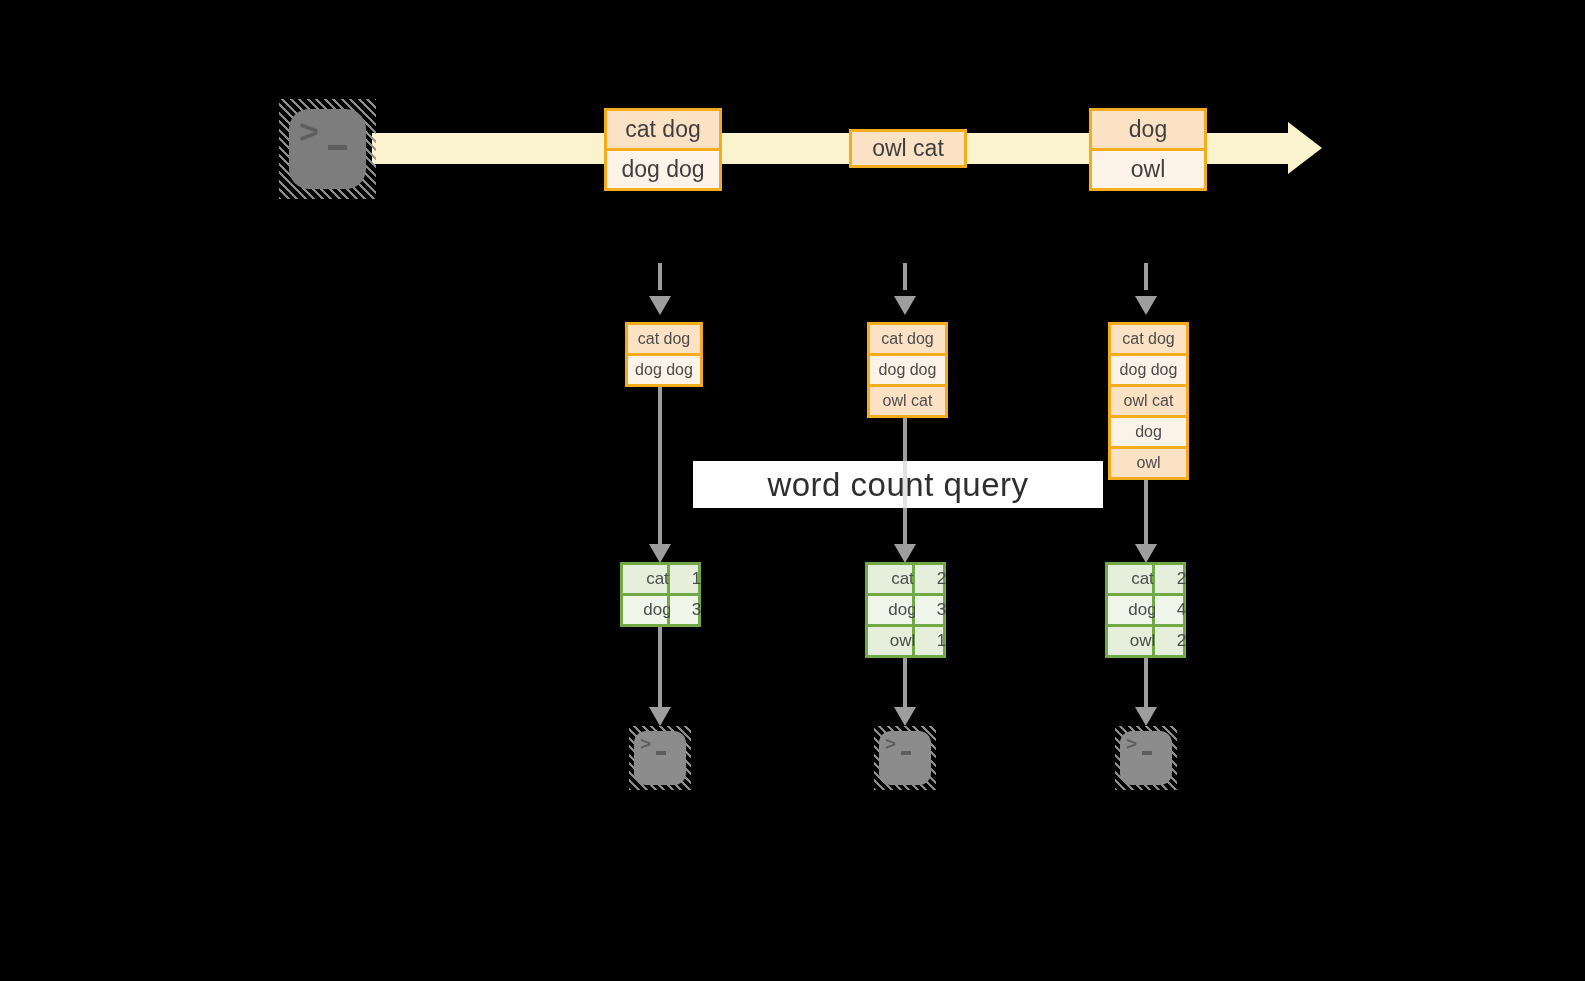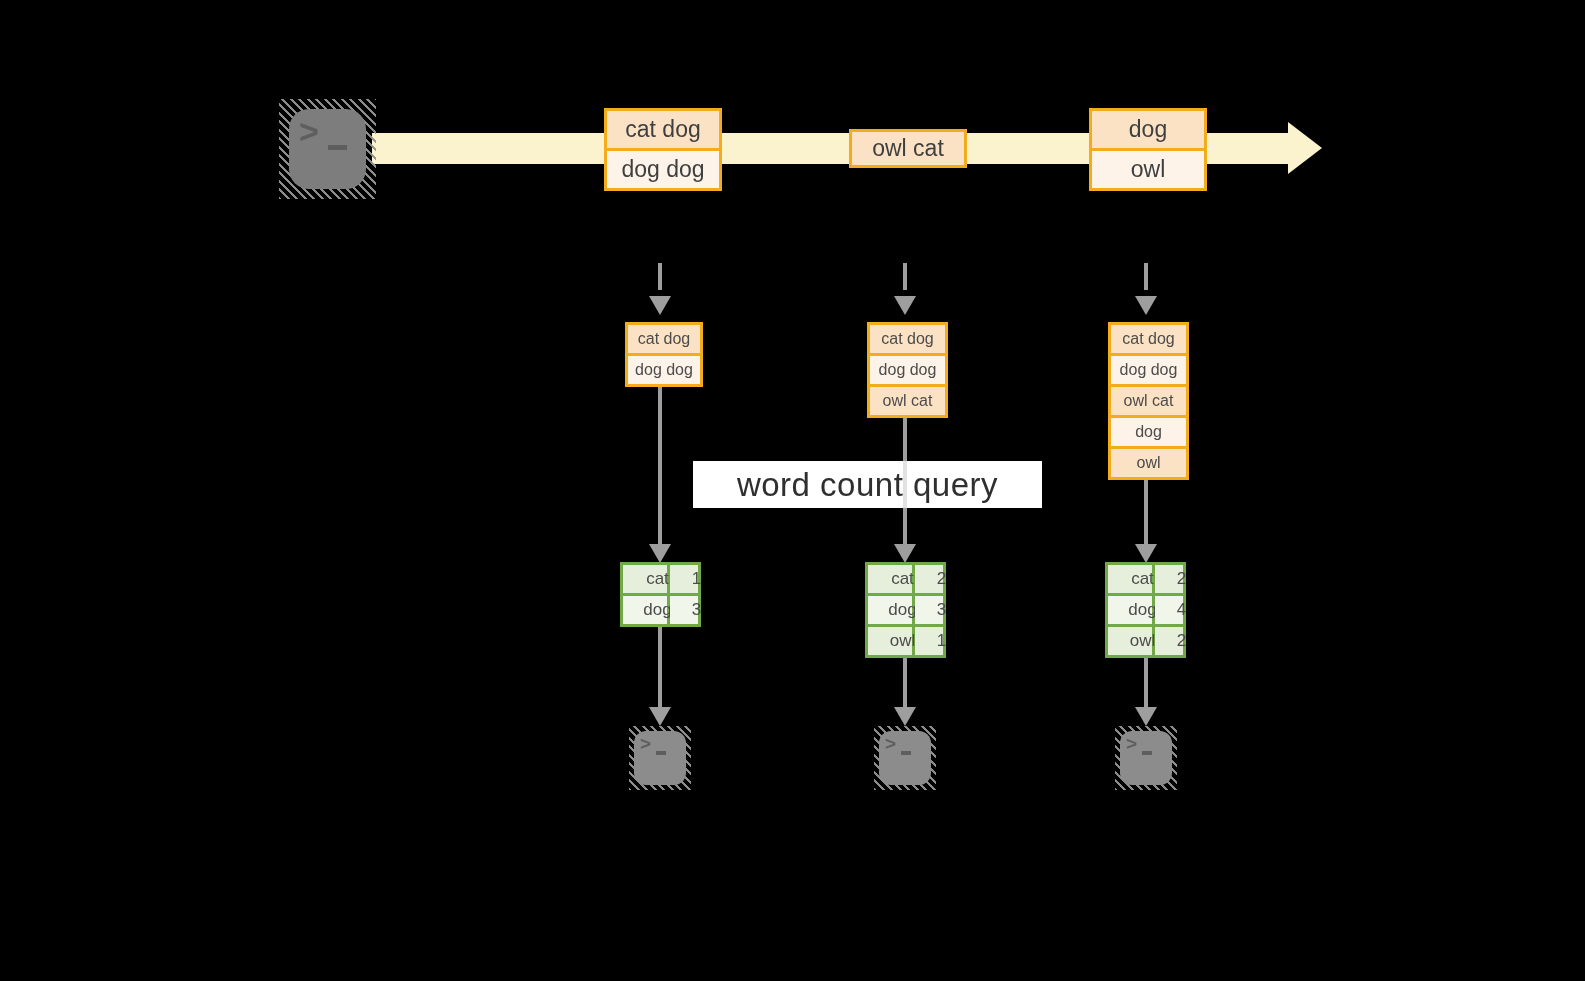--- a/index.html
+++ b/index.html
@@ -36,21 +36,21 @@
   .ctable .dark{background:var(--table-fill-dark);}
   .ctable .light{background:var(--table-fill-light);}
 
   
   .vline{position:absolute;z-index:2;width:4px;background:var(--arrow-gray);}
   .vhead{position:absolute;z-index:2;width:0;height:0;
          border-left:11px solid transparent;border-right:11px solid transparent;
          border-top:19px solid var(--arrow-gray);}
 
   
-  .query{position:absolute;z-index:6;left:693px;top:461px;width:349px;height:47px;
+  .query{position:absolute;z-index:6;left:693px;top:461px;width:410px;height:47px;
          background:var(--query-box-bg,#fff);display:flex;align-items:center;justify-content:center;}
   .query .thruline{position:absolute;left:210px;top:0;width:4px;height:100%;background:#e2e2e2;}
   .query .qtext{position:relative;z-index:1;font-size:33px;color:#2f2f2f;letter-spacing:.5px;}
 
   
   .term{position:absolute;z-index:4;
         background:repeating-linear-gradient(45deg,rgba(148,148,148,.95) 0 2px,transparent 2px 6px);}
   .term .inner{position:absolute;}
   .term .chev{position:absolute;font-weight:700;color:#5e5e5e;}
   .term .cur{position:absolute;background:#5e5e5e;}

